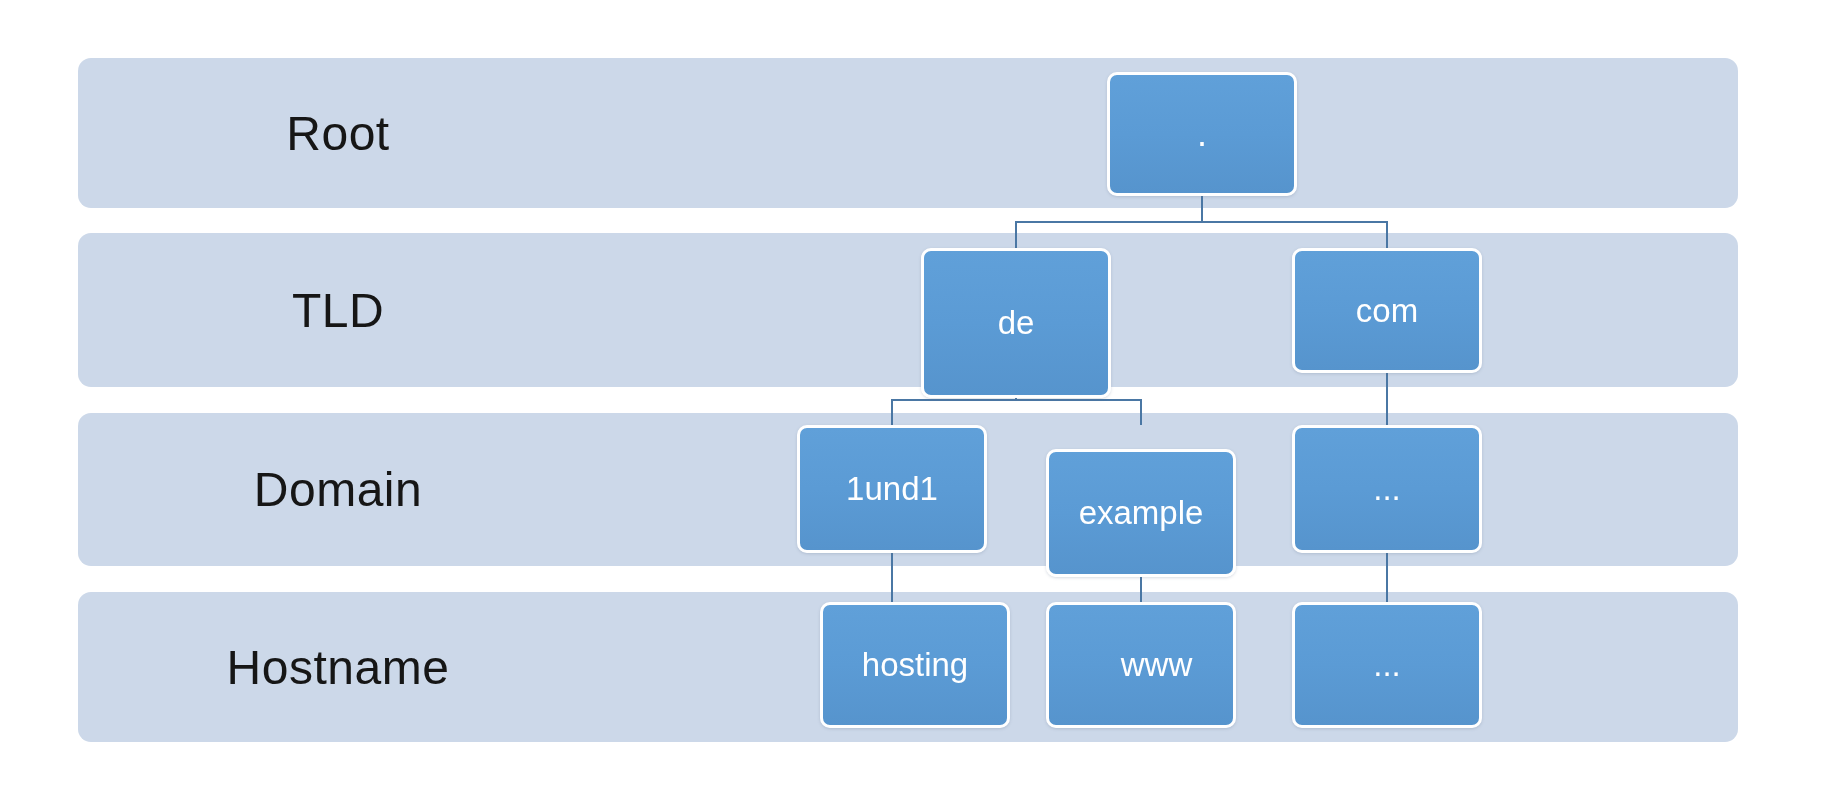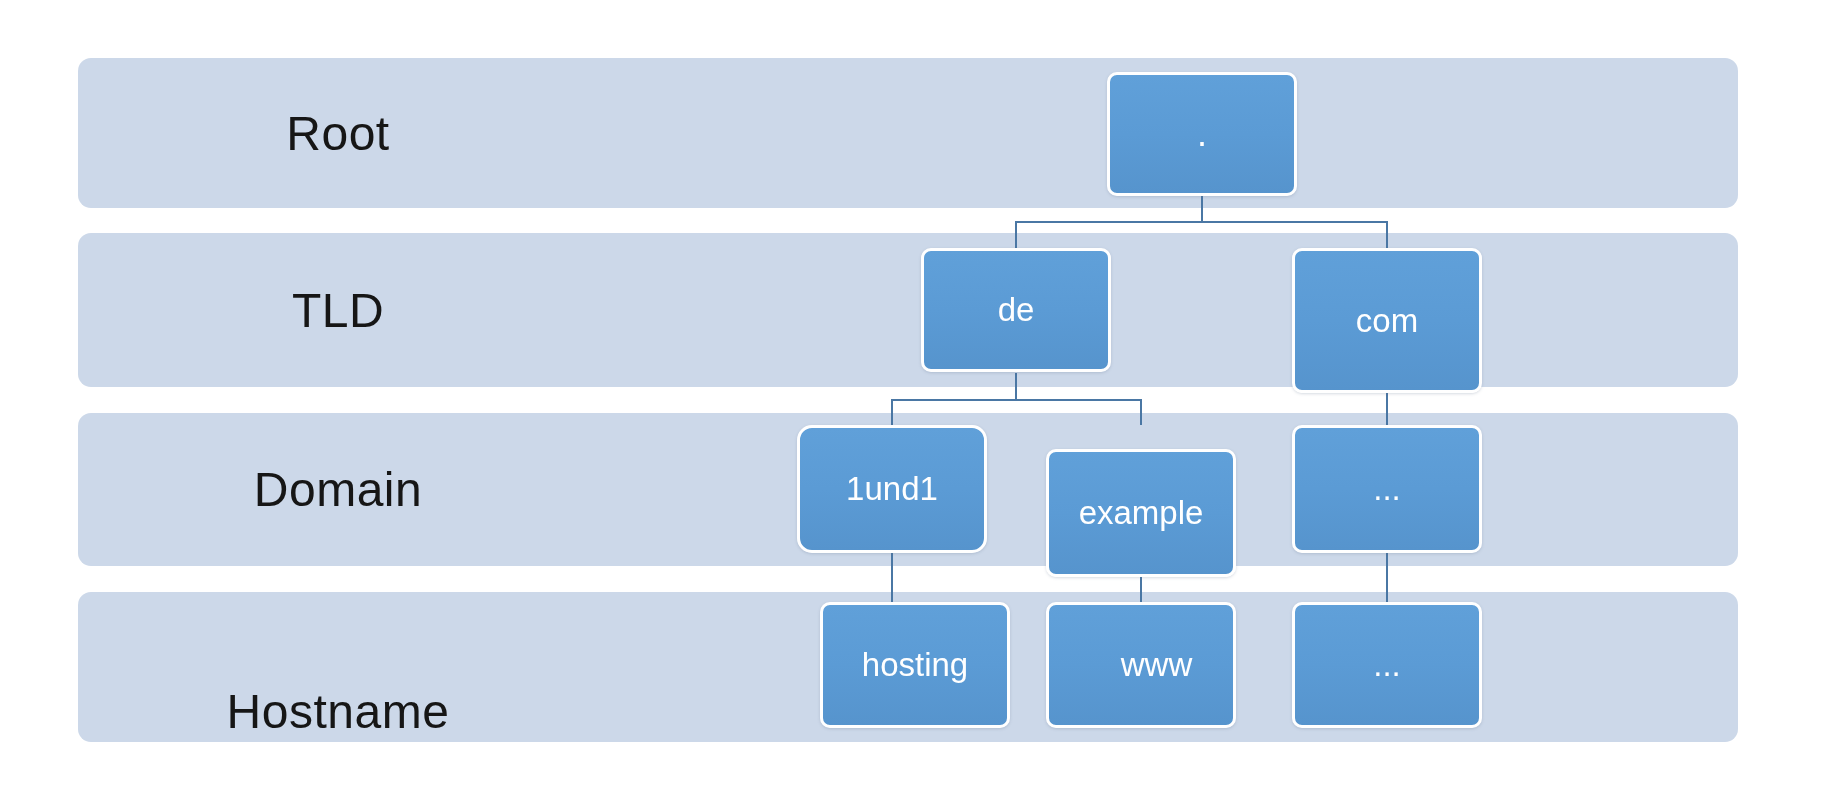--- a/index.html
+++ b/index.html
@@ -65,41 +65,41 @@
 <div class="stage">
 
   <div class="row-band" style="top:58px;"></div>
   <div class="row-band" style="top:233px; height:154px;"></div>
   <div class="row-band" style="top:413px; height:153px;"></div>
   <div class="row-band" style="top:592px;"></div>
 
   <div class="row-label" style="top:58px;">Root</div>
   <div class="row-label" style="top:233px; height:154px;">TLD</div>
   <div class="row-label" style="top:413px; height:153px;">Domain</div>
-  <div class="row-label" style="top:592px;margin-top:44px;">Hostname</div>
+  <div class="row-label" style="top:592px;">Hostname</div>
 
   <div class="line v" style="left:1201px; top:196px; height:27px;"></div>
   <div class="line h" style="left:1015px; top:221px; width:373px;"></div>
   <div class="line v" style="left:1015px; top:221px; height:27px;"></div>
   <div class="line v" style="left:1386px; top:221px; height:27px;"></div>
 
   <div class="line v" style="left:1015px; top:373px; height:28px;"></div>
   <div class="line h" style="left:891px;  top:399px; width:251px;"></div>
   <div class="line v" style="left:891px;  top:399px; height:26px;"></div>
   <div class="line v" style="left:1140px; top:399px; height:26px;"></div>
 
   <div class="line v" style="left:1386px; top:373px; height:52px;"></div>
 
   <div class="line v" style="left:891px;  top:553px; height:49px;"></div>
   <div class="line v" style="left:1140px; top:553px; height:49px;"></div>
   <div class="line v" style="left:1386px; top:553px; height:49px;"></div>
 
   <div class="node" style="left:1107px; top:72px;  height:124px; font-size:36px;">.</div>
-  <div class="node" style="left:921px;  top:248px; height:124px;">de</div>
-  <div class="node" style="left:1292px; top:248px; height:145px;">com</div>
-  <div class="node" style="left:797px;  top:425px; height:128px;border-radius:15px;">1und1</div>
+  <div class="node" style="left:921px;  top:248px; height:150px;">de</div>
+  <div class="node" style="left:1292px; top:248px; height:125px;">com</div>
+  <div class="node" style="left:797px;  top:425px; height:128px;">1und1</div>
   <div class="node" style="left:1046px; top:425px; height:128px;margin-top:24px;">example</div>
   <div class="node" style="left:1292px; top:425px; height:128px;">...</div>
   <div class="node" style="left:820px;  top:602px; height:126px;">hosting</div>
   <div class="node" style="left:1046px; top:602px; height:126px;padding-left:31px;">www</div>
   <div class="node" style="left:1292px; top:602px; height:126px;">...</div>
 
 </div>
 
 </body></html>

